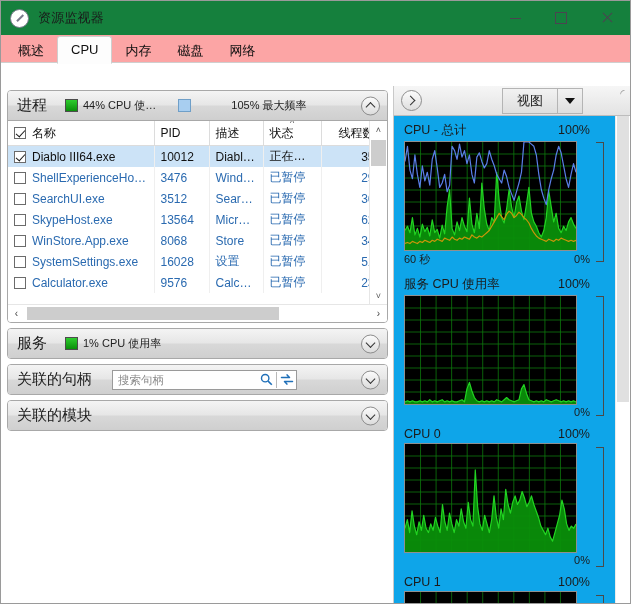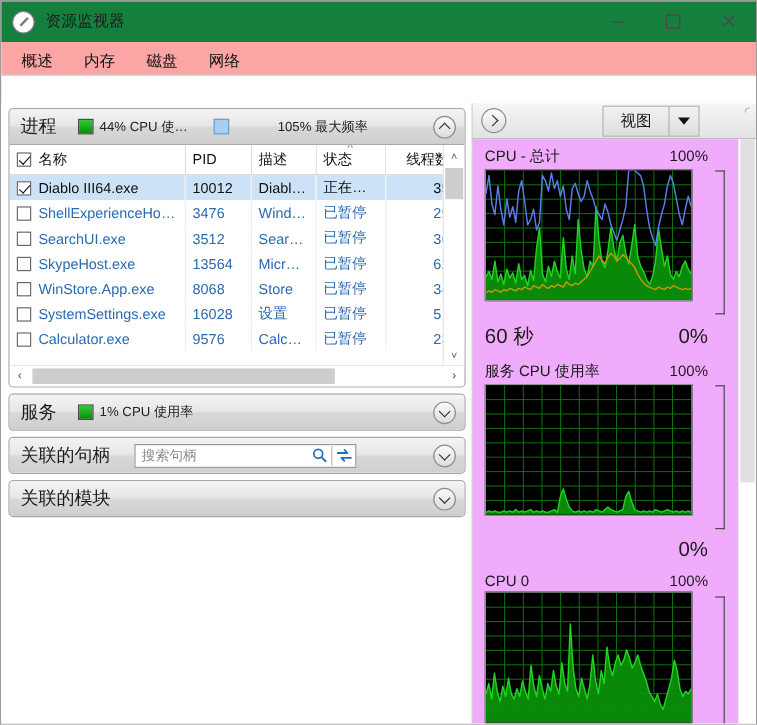--- a/index.html
+++ b/index.html
@@ -121,26 +121,26 @@
      transform:rotate(45deg);margin-left:-2px;}
   .view-btn{position:absolute;left:108px;top:2px;height:24px;display:flex;align-items:center;
      background:linear-gradient(to bottom,#f2f2f2,#dedede);border:1px solid #b4b4b4;}
   .view-lbl{padding:0 14px;font-size:13px;color:#1b1b1b;}
   .view-sep{width:1px;align-self:stretch;background:#b4b4b4;}
   .view-arrow{width:24px;display:flex;align-items:center;justify-content:center;}
   .view-arrow i{display:block;width:0;height:0;border-left:5px solid transparent;
      border-right:5px solid transparent;border-top:6px solid #111;}
 
   .graphs{position:absolute;left:0;right:14px;top:30px;bottom:0;overflow:hidden;
-     padding:6px 0 0 10px;box-sizing:border-box;background:#f0abfc;}
+     padding:6px 0 0 10px;box-sizing:border-box;background:#0ea5e9;}
   .gblock{margin-bottom:9px;position:relative;}
   .gcap{display:flex;justify-content:space-between;align-items:baseline;
      font-size:12.5px;color:#1b1b1b;padding-right:26px;margin-bottom:2px;}
   .gfoot{display:flex;justify-content:space-between;align-items:baseline;
-     font-size:17px;color:#1b1b1b;padding-right:26px;margin-top:18px;}
+     font-size:11px;color:#1b1b1b;padding-right:26px;margin-top:1px;}
   .gplot{width:171px;height:108px;background:#000;border:1px solid #8f8f8f;display:block;}
   .bracket{position:absolute;right:12px;width:7px;border:1px solid #4a4a4a;border-left:none;}
 
   
   .pagesb{position:absolute;right:0;top:30px;bottom:0;width:14px;background:#fff;
      border-left:1px solid #ebebeb;}
   .pagesb-thumb{position:absolute;left:1px;right:1px;top:0;height:286px;background:#e0e0e0;}
   .corner-grip{position:absolute;right:1px;top:1px;width:13px;height:13px;color:#9a9a9a;font-size:11px;
      display:flex;align-items:center;justify-content:center;}
 </style>
@@ -161,20 +161,21 @@
         </div>
       <div class="wbtn close">
           <i class="gl-close"></i>
         </div>
     </div>
   </div>
 
 
   <div class="tabstrip">
     <div class="tab">概述</div>
+    <div class="tab active">CPU</div>
     <div class="tab">内存</div>
     <div class="tab">磁盘</div>
     <div class="tab">网络</div>
   </div>
 
   <div class="content">
 
     <div class="left-pane">
 
       <div class="group">

